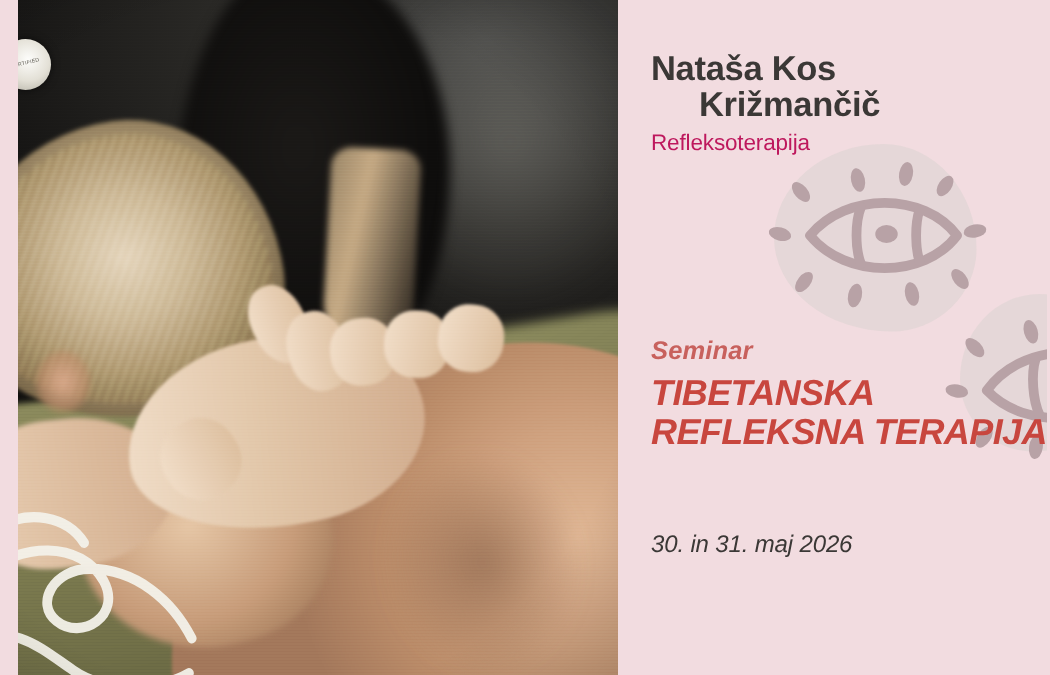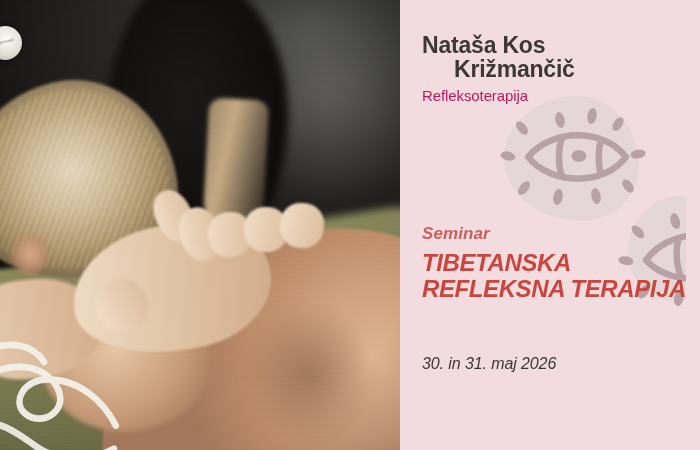--- a/index.html
+++ b/index.html
@@ -8,20 +8,21 @@
     width:700px;height:450px;
     font-family:"Liberation Sans","DejaVu Sans",sans-serif;
     background:#f2dce0;
     overflow:hidden;
   }
   .poster{
     position:relative;
     width:686px;height:450px;
     display:flex;
     overflow:hidden;
+    padding-left:12px;
   }
 
   
   .photo-panel{
     position:relative;
     width:400px;height:450px;
     flex:0 0 400px;
     overflow:hidden;
     background:#0b0908;
   }

